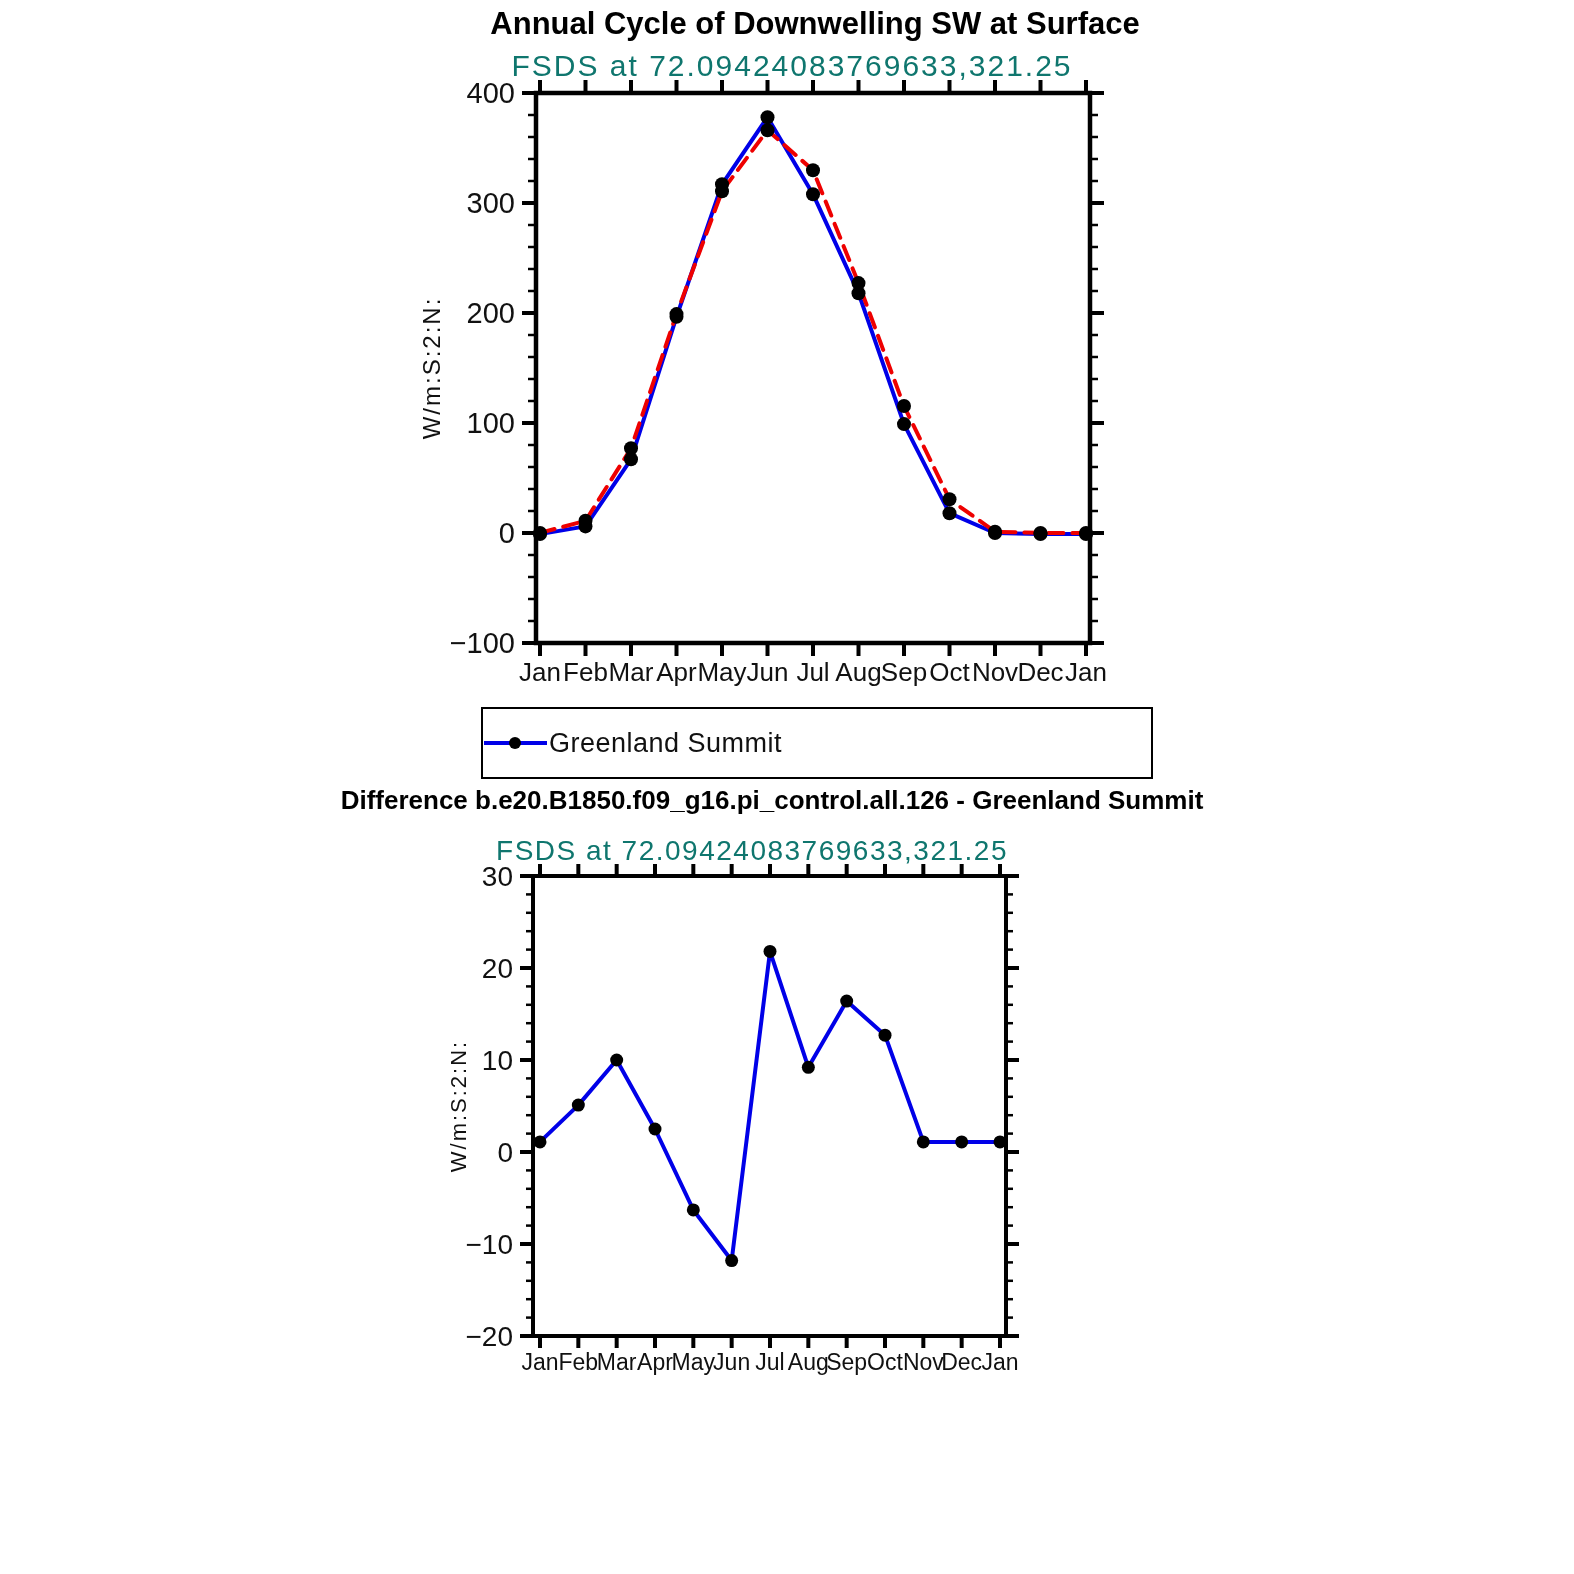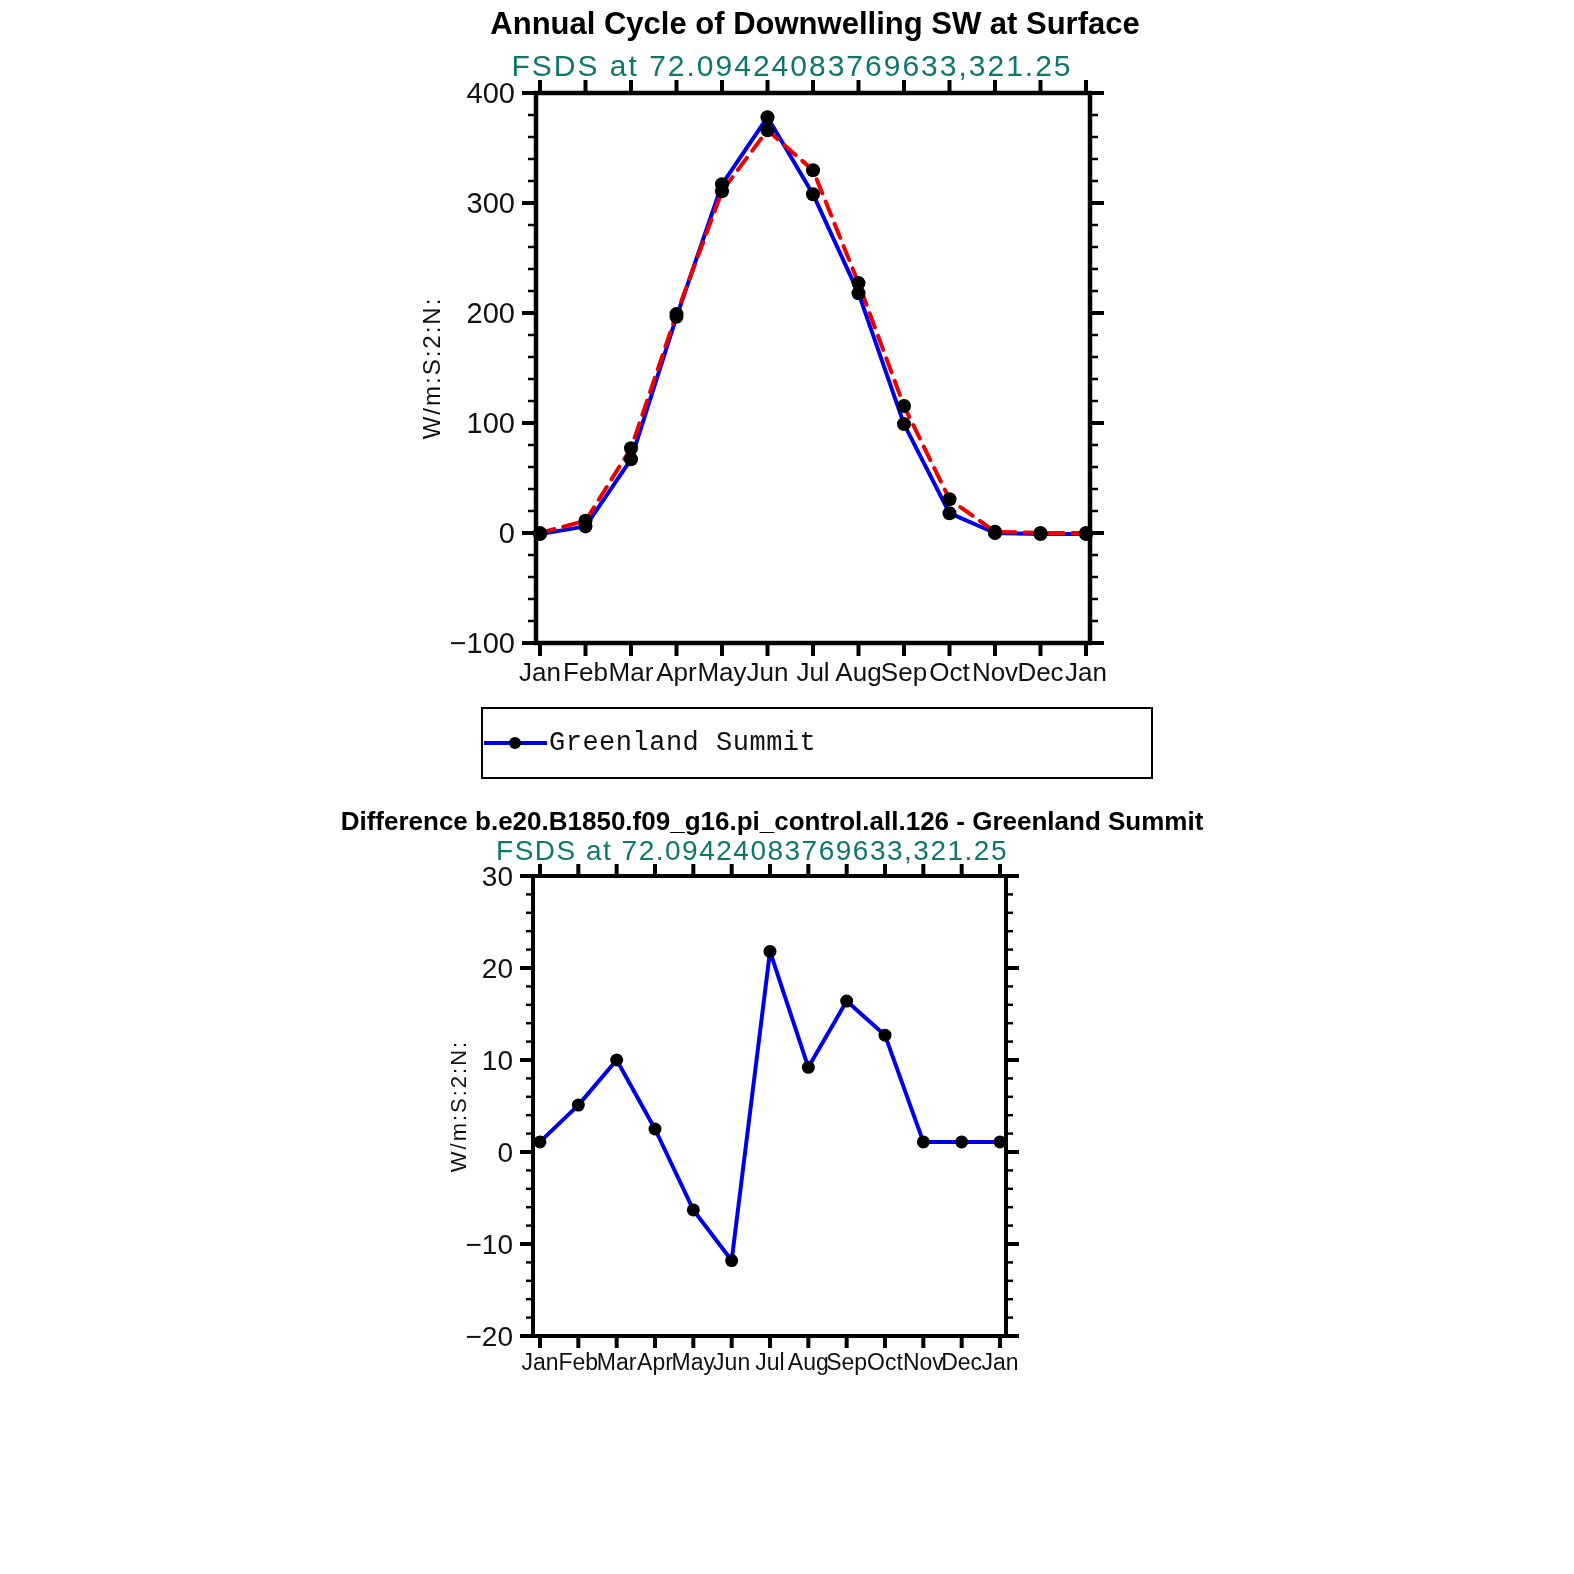--- a/index.html
+++ b/index.html
@@ -1,34 +1,34 @@
 <!DOCTYPE html>
 <html><head>
 <meta charset="utf-8">
 <style>
   html,body{margin:0;padding:0;background:#ffffff;}
   .page{position:relative;width:1574px;height:1563px;background:#ffffff;overflow:hidden;
         font-family:"Liberation Sans",sans-serif;color:#000;}
   svg.plot{position:absolute;left:0;top:0;pointer-events:none;}
   .title{position:absolute;white-space:nowrap;transform:translateX(-50%);font-weight:bold;color:#000;}
   .top-title{left:815px;top:6px;font-size:31px;}
-  .bottom-title{left:772px;top:806px;font-size:26px;}
+  .bottom-title{left:772px;top:785px;font-size:26px;}
   .subtitle{position:absolute;white-space:nowrap;transform:translateX(-50%);font-weight:normal;color:#0f766e;}
   .top-subtitle{left:792px;top:49px;font-size:30px;letter-spacing:2px;}
   .bottom-subtitle{left:752px;top:835px;font-size:28px;letter-spacing:1.5px;}
   .ylabel{position:absolute;white-space:nowrap;color:#111;
           transform:translate(-50%,-50%) rotate(-90deg);}
   .top-ylabel{left:432px;top:368px;font-size:24px;letter-spacing:2px;}
   .bottom-ylabel{left:459px;top:1106px;font-size:22px;letter-spacing:2px;}
   .legend{position:absolute;left:481px;top:707px;width:672px;height:72px;
           border:2px solid #000;box-sizing:border-box;display:flex;flex-direction:column;
           justify-content:space-evenly;background:#fff;}
   .legend-row{display:flex;flex-direction:row;align-items:center;height:32px;}
   .legend-swatch{flex:0 0 66px;height:24px;}
-  .legend-label{font-size:27px;letter-spacing:0.5px;white-space:pre;color:#111;font-family:Liberation Mono, monospace;}
+  .legend-label{font-size:27px;letter-spacing:0.5px;white-space:pre;color:#111;}
 </style>
 </head>
 <body>
 
 <div class="page">
 
   <div class="title top-title">Annual Cycle of Downwelling SW at Surface</div>
   <div class="subtitle top-subtitle">FSDS at 72.09424083769633,321.25</div>
   <div class="ylabel top-ylabel">W/m:S:2:N:</div>
 

